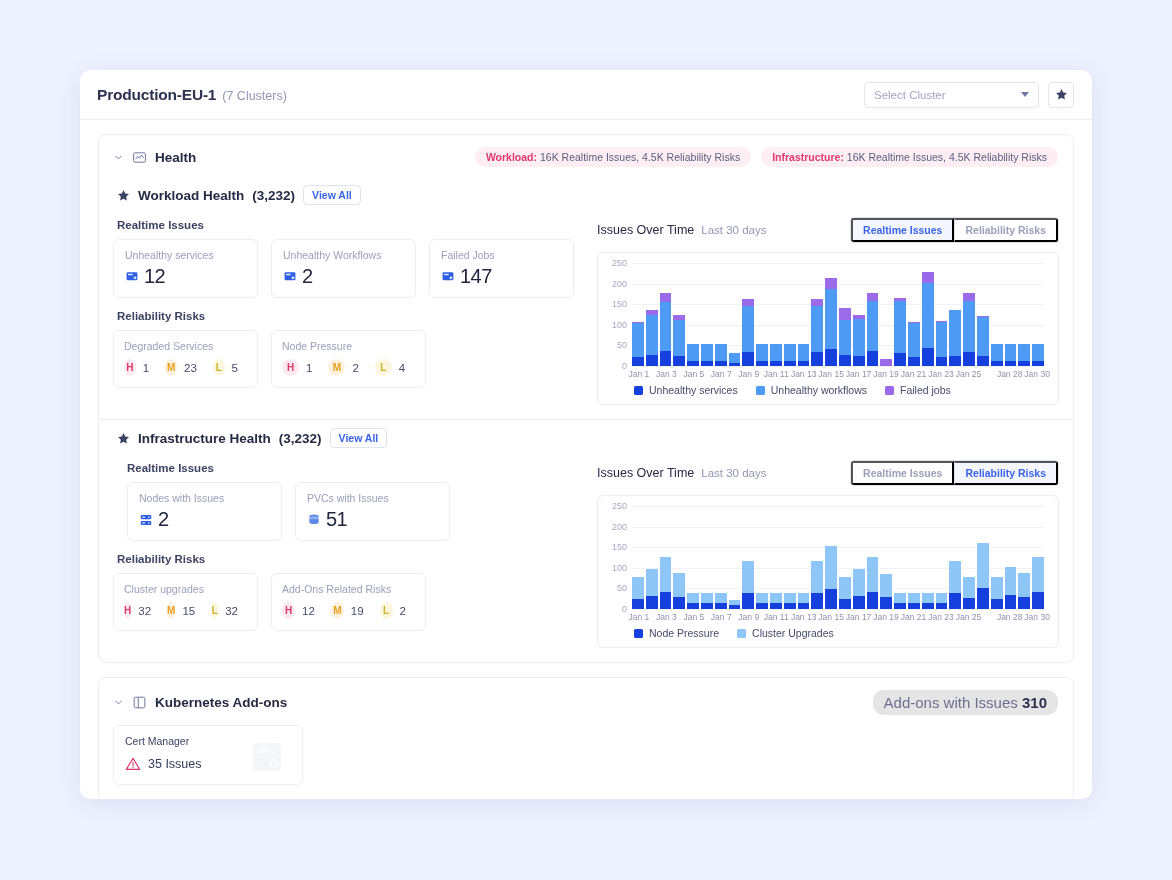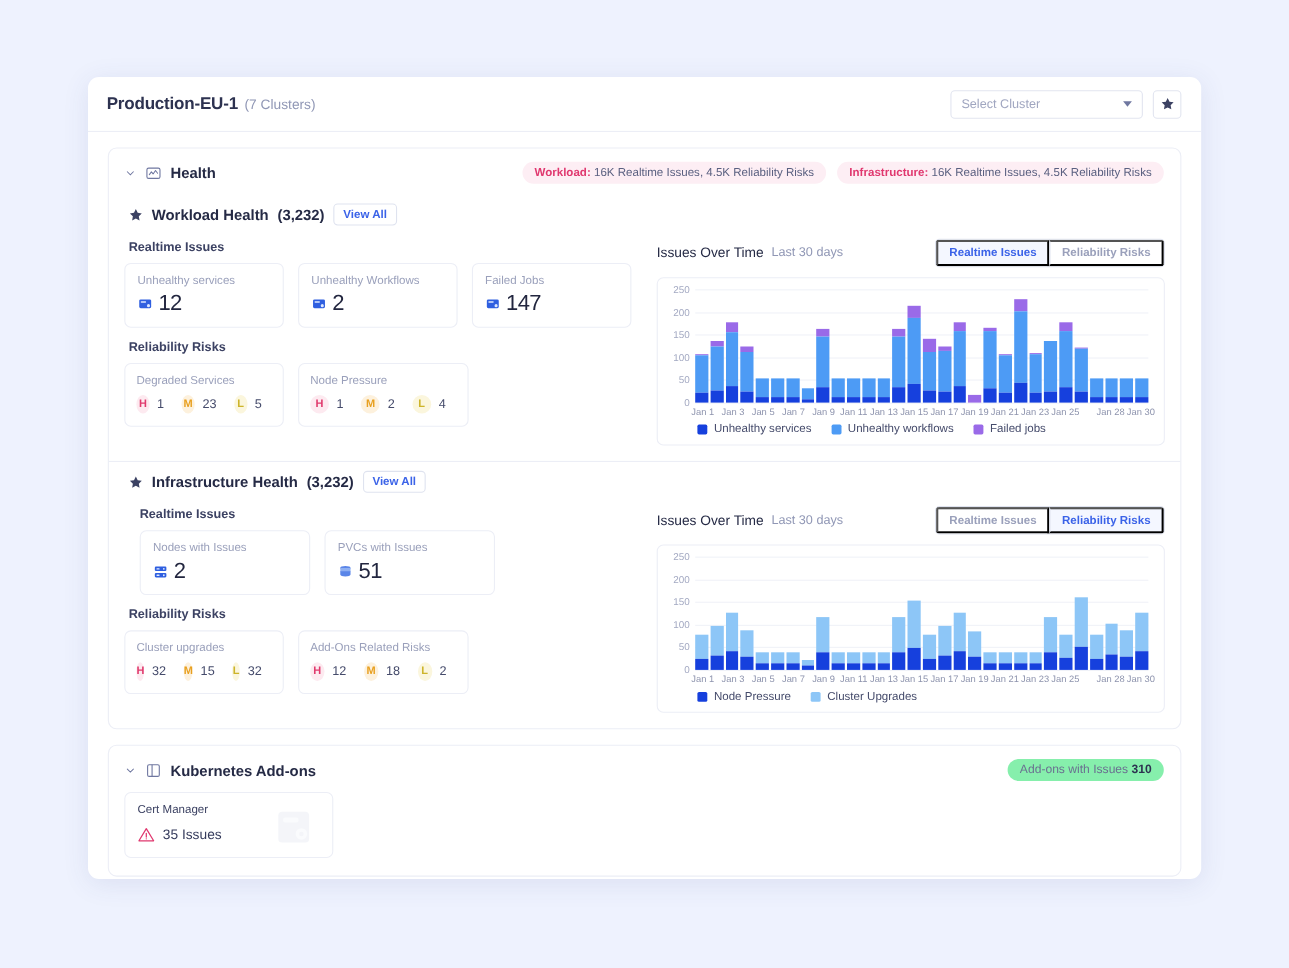--- a/index.html
+++ b/index.html
@@ -82,22 +82,22 @@
   .sec-icon { margin-right: 8px; display: flex; align-items: center; }
   .sec-title { font-size: 13.5px; font-weight: bold; color: #252a45; }
   .head-right { margin-left: auto; display: flex; align-items: flex-end; gap: 10px; }
   .pill-pink {
     background: #fdeef4; border-radius: 11px;
     padding: 4px 11px; font-size: 10.5px; color: #5a6080;
     white-space: nowrap;
   }
   .pill-pink b { color: #e0386f; font-weight: bold; }
   .pill-grey {
-    background: #86efac; border-radius: 11px;
-    padding: 4px 11px; font-size: 11px; color: #6a7090;
+    background: #e5e5e5; border-radius: 11px;
+    padding: 4px 11px; font-size: 15px; color: #6a7090;
     white-space: nowrap;
   }
   .pill-grey b { color: #2d3250; font-weight: bold; }
 
   
   .hsec { padding: 0 14px 14px 14px; }
   .hsec-div { border-bottom: 1px solid #eceef6; }
   .hsec-title-row {
     display: flex; align-items: center; gap: 8px;
     padding: 8px 0 10px 4px;
@@ -600,21 +600,21 @@
                     <span class="sev-num">32</span>
                   </div>
                 </div>
 
                 <div class="risk-card w2">
                   <div class="stat-label">Add-Ons Related Risks</div>
                   <div class="risk-row">
                     <span class="sev h">H</span>
                     <span class="sev-num">12</span>
                     <span class="sev m">M</span>
-                    <span class="sev-num">18</span>
+                    <span class="sev-num">19</span>
                     <span class="sev l">L</span>
                     <span class="sev-num">2</span>
                   </div>
                 </div>
 
               </div>
             </div>
 
             <div class="right-col">
               <div class="chart-head">

